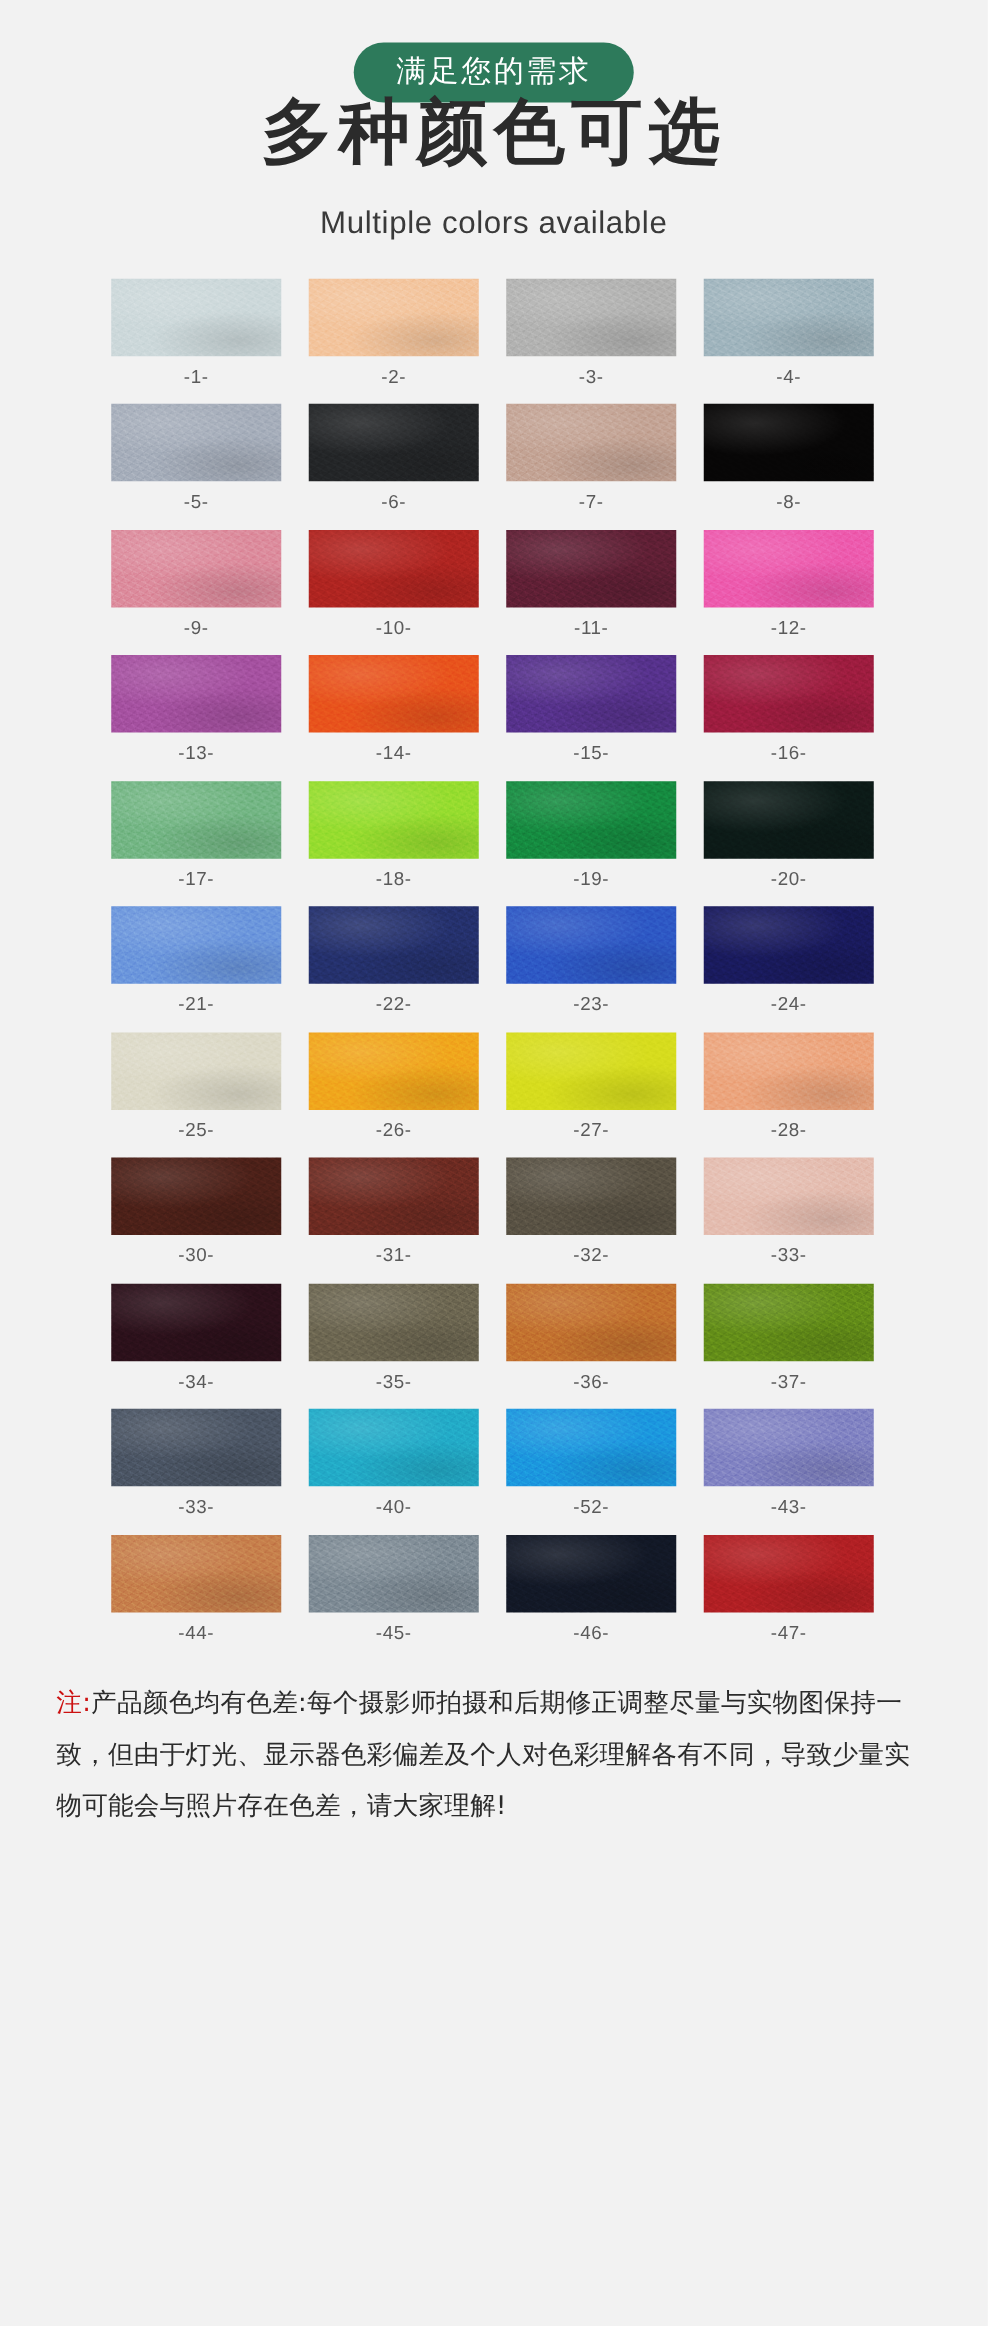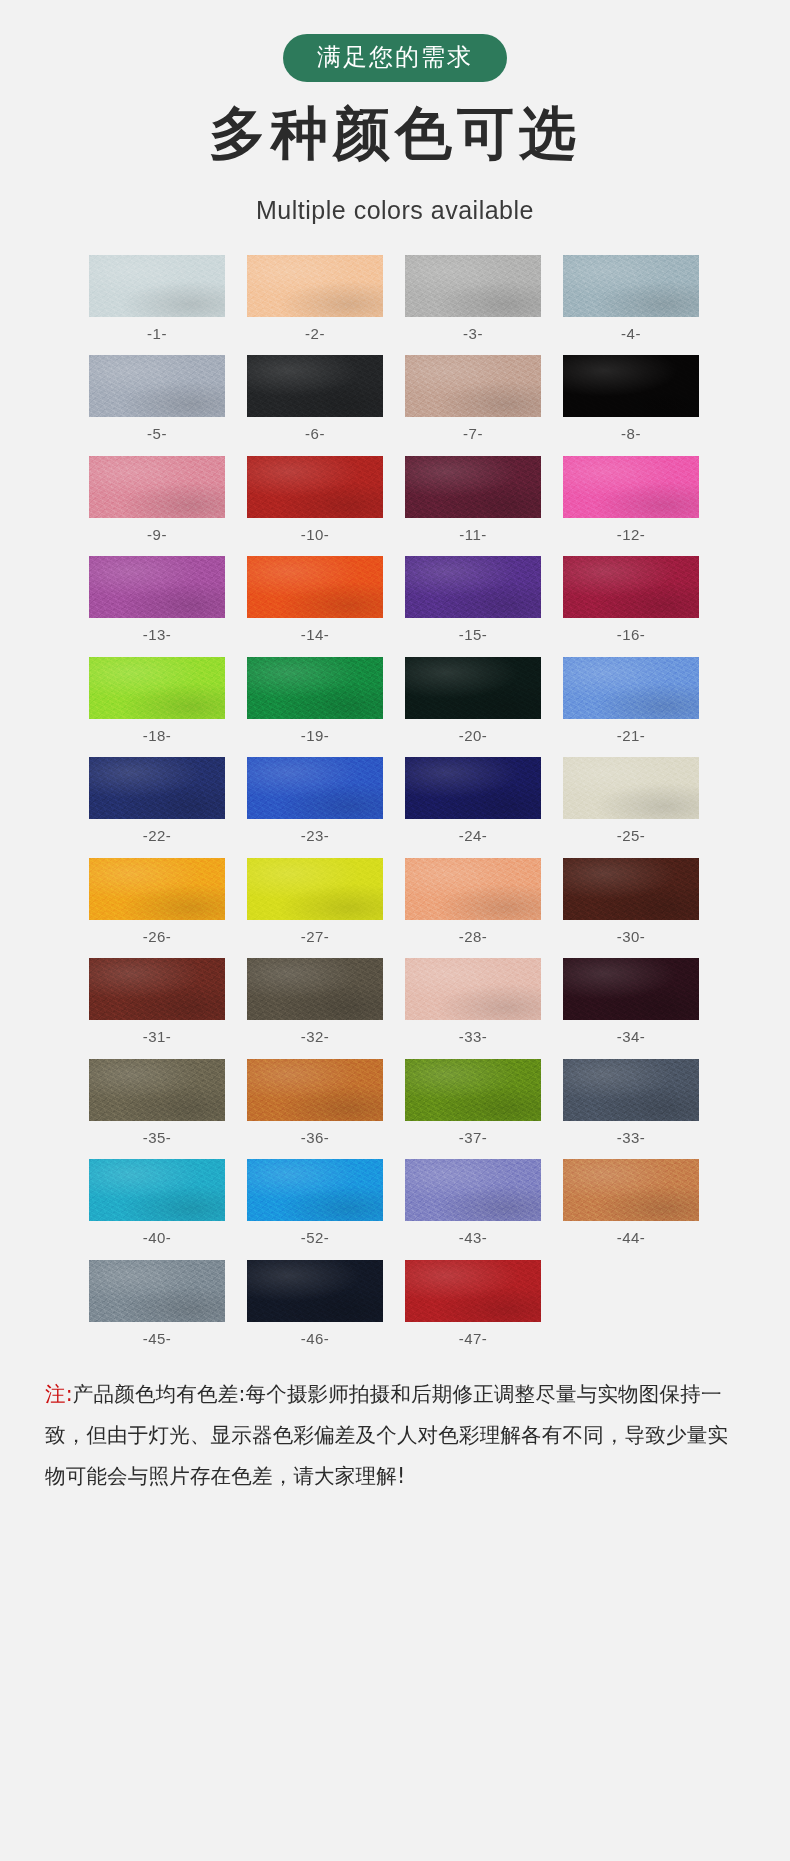--- a/index.html
+++ b/index.html
@@ -29,31 +29,30 @@
     color: #ffffff;
     border-radius: 26px;
     padding: 11px 34px 13px;
     font-size: 24px;
     letter-spacing: 2px;
     line-height: 1;
     font-family: "DejaVu Sans", "Liberation Sans", sans-serif;
   }
 
   .headline {
-    margin-top: 22px;
     font-size: 57px;
     font-weight: bold;
     color: #2b2b2b;
     letter-spacing: 5px;
     line-height: 1.05;
-    font-family: Liberation Serif, serif;
+    font-family: Liberation Mono, monospace;
   }
 
   .subtitle {
-    margin-top: 32px;
+    margin-top: 22px;
     font-size: 25px;
     color: #3a3a3a;
     letter-spacing: 0.5px;
     font-weight: normal;
   }
 
   
   .grid {
     margin-top: 30px;
     width: 612px;
@@ -202,20 +201,24 @@
       </div>
       <div class="cell">
         <div class="swatch" style="background-color: rgb(85, 49, 138);"></div>
         <div class="caption">-15-</div>
       </div>
       <div class="cell">
         <div class="swatch" style="background-color: rgb(156, 28, 62);"></div>
         <div class="caption">-16-</div>
       </div>
       <div class="cell">
+        <div class="swatch" style="background-color: rgb(114, 181, 131);"></div>
+        <div class="caption">-17-</div>
+      </div>
+      <div class="cell">
         <div class="swatch" style="background-color: rgb(149, 220, 46);"></div>
         <div class="caption">-18-</div>
       </div>
       <div class="cell">
         <div class="swatch" style="background-color: rgb(21, 137, 63);"></div>
         <div class="caption">-19-</div>
       </div>
       <div class="cell">
         <div class="swatch" style="background-color: rgb(12, 26, 23);"></div>
         <div class="caption">-20-</div>

